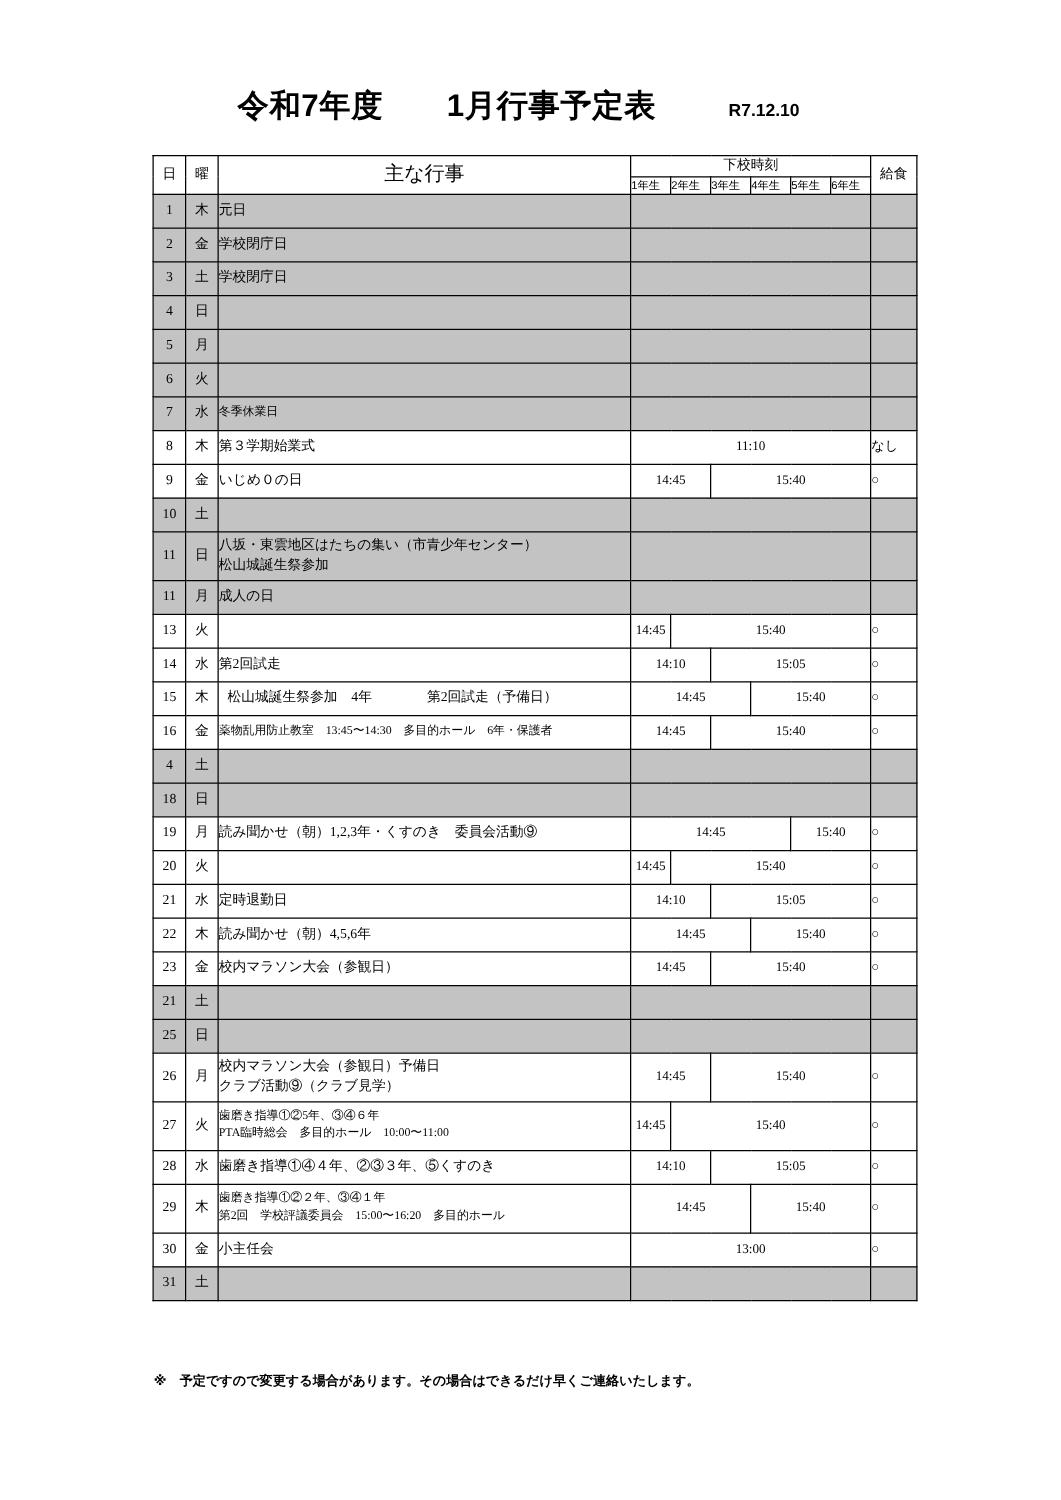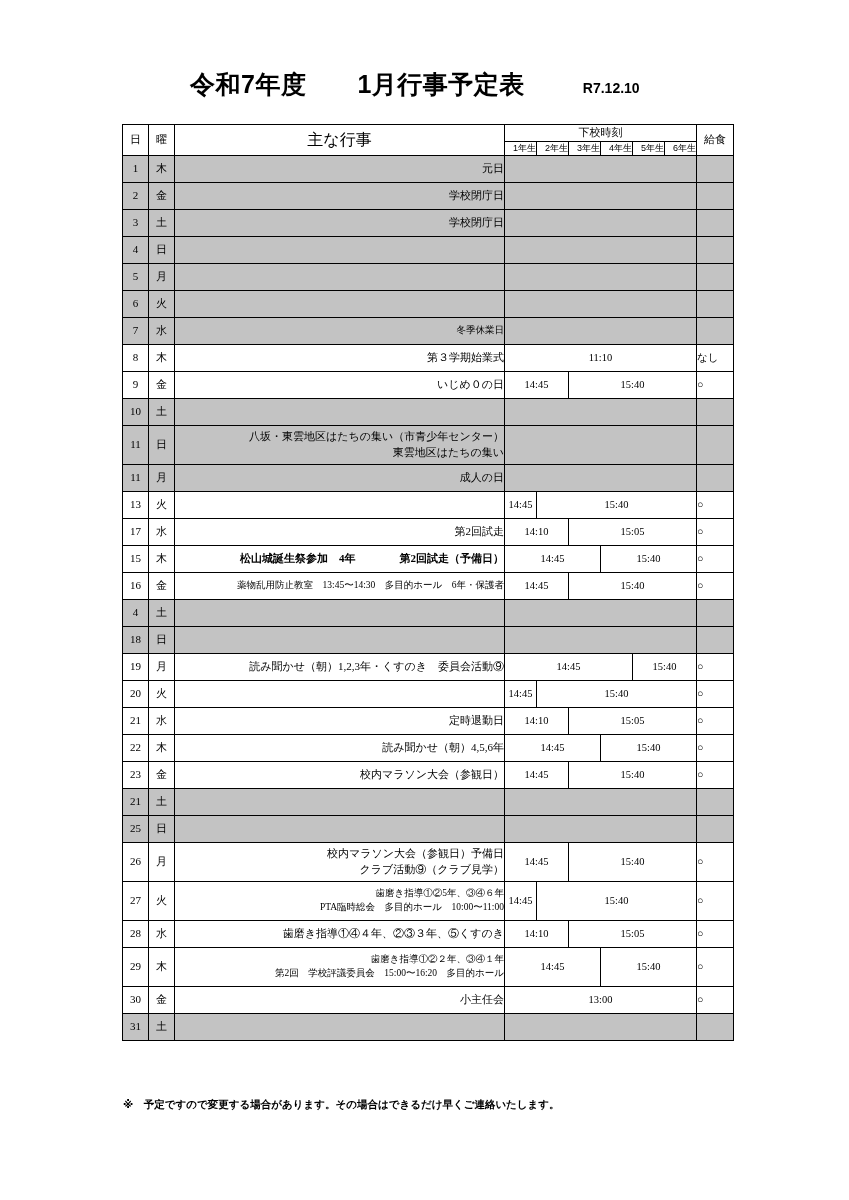--- a/index.html
+++ b/index.html
@@ -71,21 +71,21 @@
     font-family: "Liberation Sans", "DejaVu Sans", sans-serif;
     font-weight: bold;
     font-size: 11px;
     text-align: center;
     background: #ffffff;
   }
   .hd-sub {
     font-family: "Liberation Sans", "DejaVu Sans", sans-serif;
     font-weight: bold;
     font-size: 9px;
-    text-align: right;
+    text-align: left;
     background: #ffffff;
     white-space: nowrap;
   }
   .hd-event {
     font-family: "Liberation Sans", "DejaVu Sans", sans-serif;
     font-weight: bold;
     font-size: 16px;
     text-align: center;
   }
 
@@ -93,28 +93,28 @@
   col.c-wd    { width: 26px; }
   col.c-ev    { width: 330px; }
   col.c-g     { width: 32px; }
   col.c-lunch { width: 37px; }
 
   td.day, td.wd {
     text-align: center;
     font-size: 11px;
   }
   td.ev {
-    text-align: right;
+    text-align: left;
     padding-left: 4px;
     font-size: 11px;
     white-space: nowrap;
   }
   td.ev .ln { display: block; }
   td.ev.small { font-size: 9.5px; }
-  td.ev.indent { padding-left: 7px; font-weight: bold; }
+  td.ev.indent { padding-left: 7px; }
   td.tm {
     text-align: center;
     font-size: 10.5px;
     white-space: nowrap;
     font-family: Liberation Serif, serif;
   }
   td.lunch {
     text-align: left;
     font-size: 10.5px;
   }
@@ -256,21 +256,21 @@
             <td class="wd">土</td>
             <td class="ev"></td>
             <td class="tm" colspan="6"></td>
             <td class="lunch"></td>
           </tr>
           <tr class="holiday r2">
             <td class="day">11</td>
             <td class="wd">日</td>
             <td class="ev">
               <span class="ln">八坂・東雲地区はたちの集い（市青少年センター）</span>
-              <span class="ln">東雲地区はたちの集い</span>
+              <span class="ln">松山城誕生祭参加</span>
             </td>
             <td class="tm" colspan="6"></td>
             <td class="lunch"></td>
           </tr>
           <tr class="holiday r1">
             <td class="day">11</td>
             <td class="wd">月</td>
             <td class="ev">
               <span class="ln">成人の日</span>
             </td>
@@ -279,21 +279,21 @@
           </tr>
           <tr class="r1">
             <td class="day">13</td>
             <td class="wd">火</td>
             <td class="ev"></td>
             <td class="tm" colspan="1">14:45</td>
             <td class="tm" colspan="5">15:40</td>
             <td class="lunch">○</td>
           </tr>
           <tr class="r1">
-            <td class="day">17</td>
+            <td class="day">14</td>
             <td class="wd">水</td>
             <td class="ev">
               <span class="ln">第2回試走</span>
             </td>
             <td class="tm" colspan="2">14:10</td>
             <td class="tm" colspan="4">15:05</td>
             <td class="lunch">○</td>
           </tr>
           <tr class="r1">
             <td class="day">15</td>

